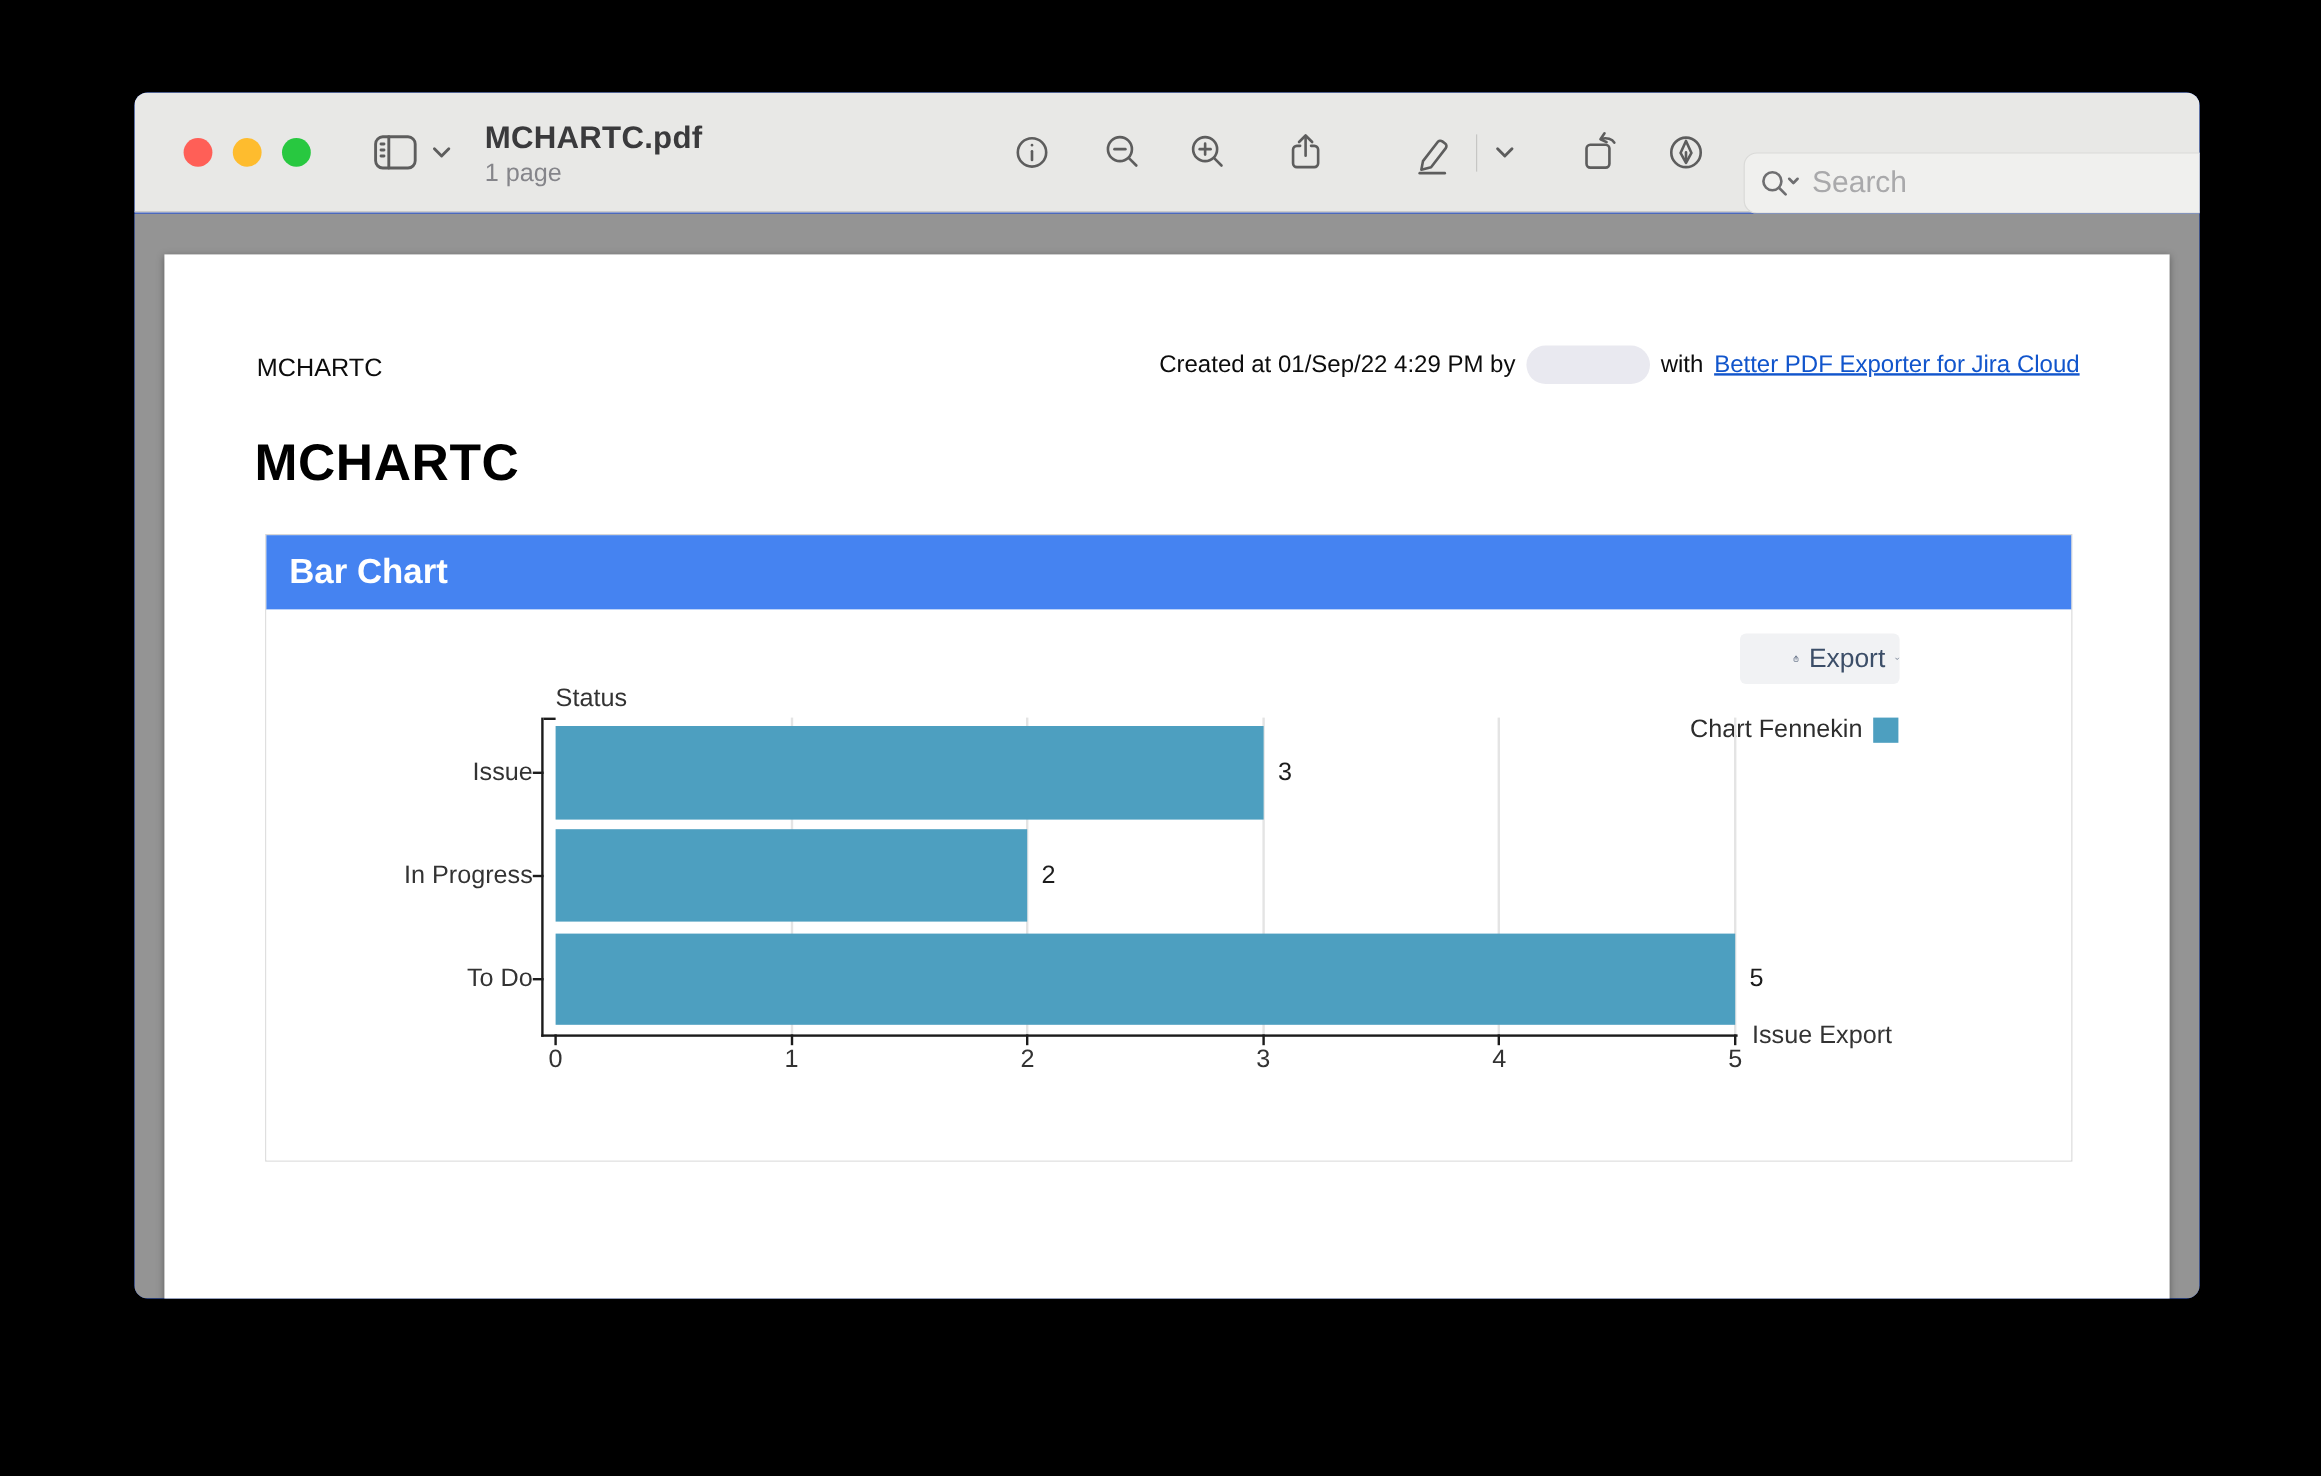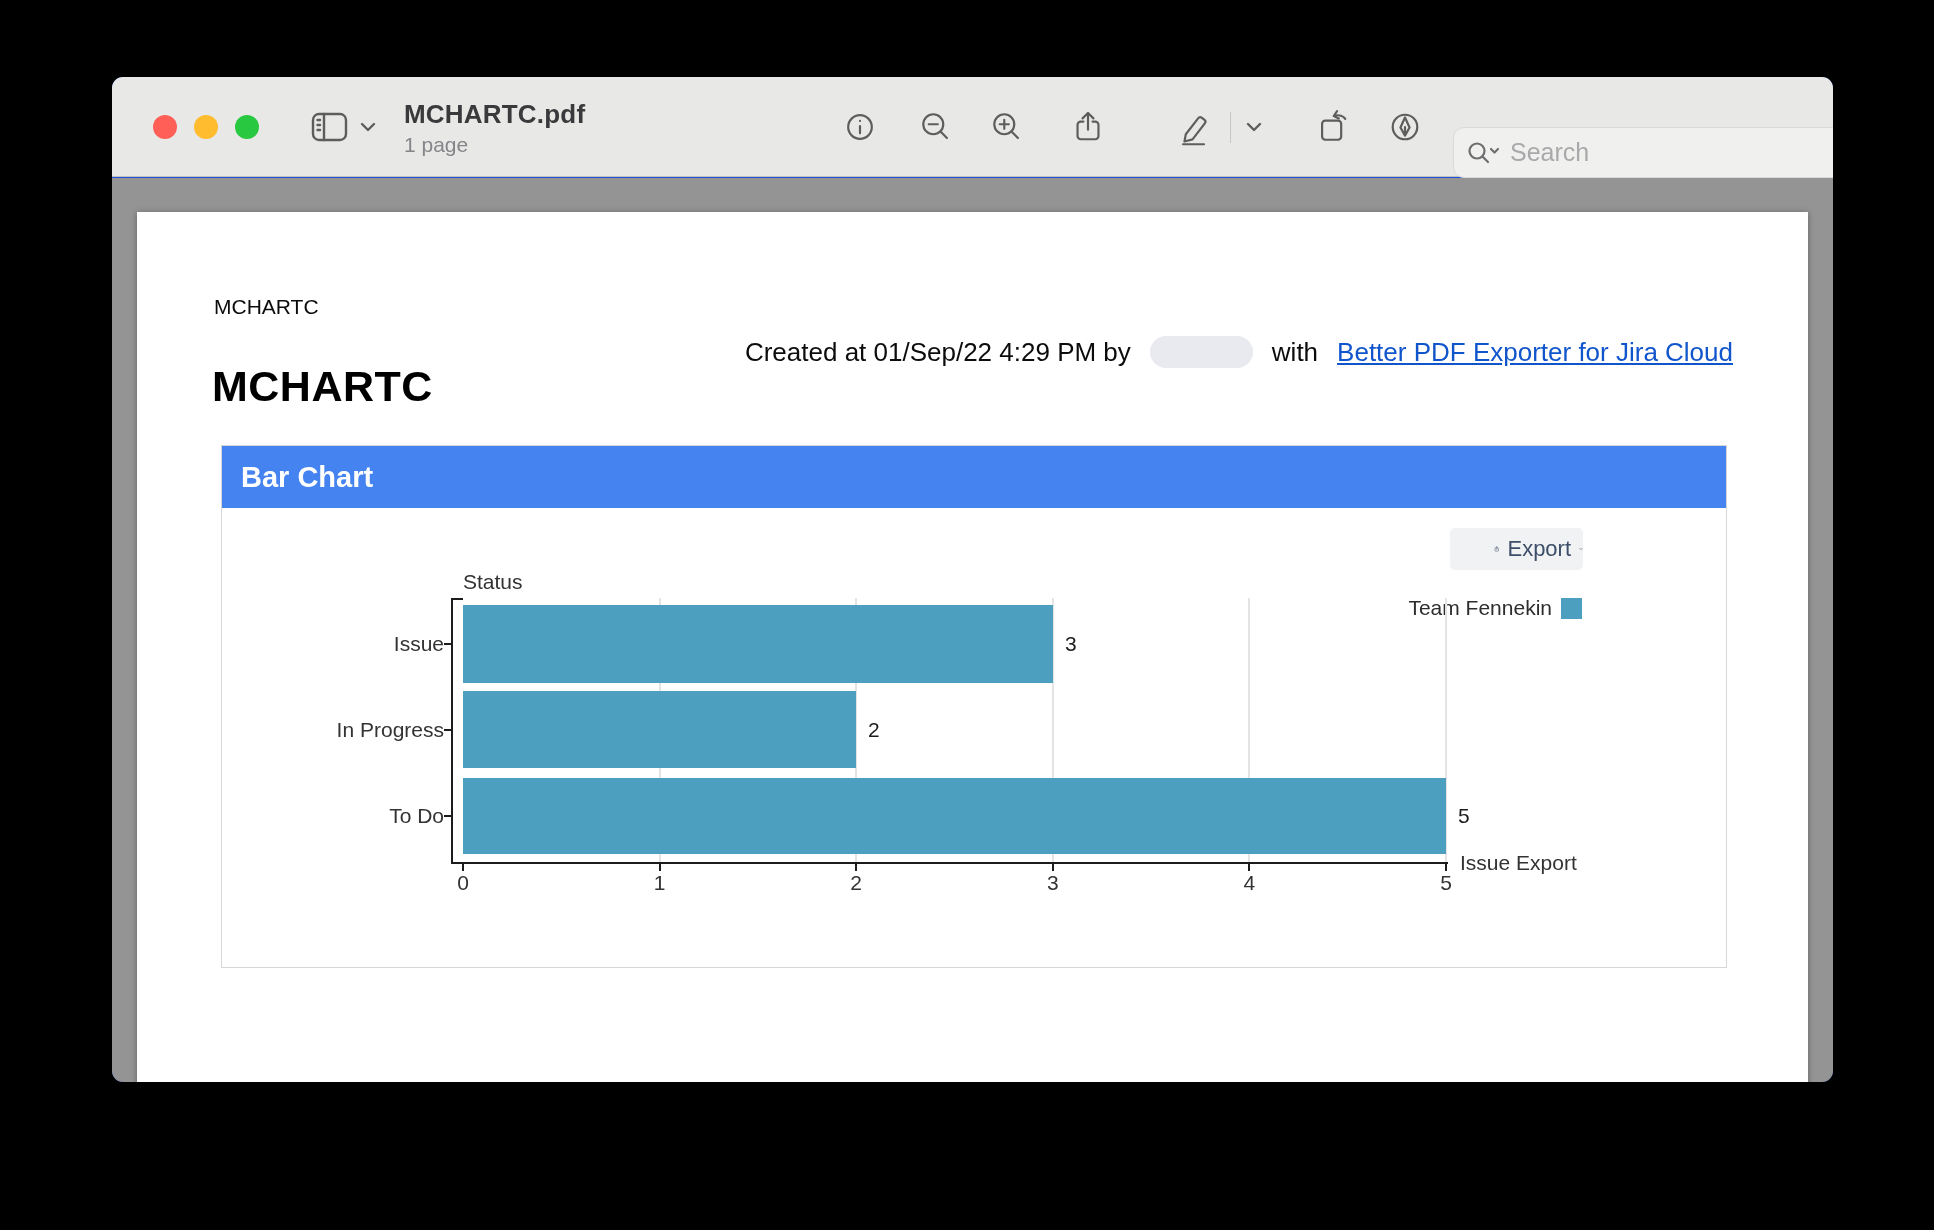--- a/index.html
+++ b/index.html
@@ -36,22 +36,22 @@
   .search-field input { border:none; outline:none; background:transparent; font-family:"Liberation Sans",sans-serif;
                         font-size:25px; color:#333; width:100%; margin-left:10px; }
   .search-field input::placeholder { color:#a9a9ab; }
 
   
   .viewer { position:absolute; left:0; top:101px; width:100%; height:904px; background:#949494; }
   .page { position:absolute; left:25px; top:34px; width:1671px; height:900px; background:#fff;
           box-shadow:0 1px 6px rgba(0,0,0,.35); }
 
   .doc-header-left { position:absolute; left:77px; top:83px; font-size:21px; color:#0c0c0c; }
-  .doc-header-right { position:absolute; right:75px; top:76px; display:flex; align-items:center; gap:19px;
-                      font-size:26px; color:#0c0c0c;margin-top:48px; }
+  .doc-header-right { position:absolute; right:75px; top:76px; display:flex; align-items:center; gap:9px;
+                      font-size:20px; color:#0c0c0c; }
   .redact-pill { width:103px; height:32px; border-radius:16px; background:#e9e9f0; }
   .doc-link { color:#1155cc; text-decoration:underline; }
 
   .doc-title { position:absolute; left:75px; top:150px; font-size:43px; font-weight:700; color:#000; letter-spacing:.5px; }
 
   .panel { position:absolute; left:84px; top:233px; width:1506px; height:523px;
            border:1px solid #d7d7d7; background:#fff; }
   .panel-header { height:62px; display:flex; align-items:center; padding-left:19px;
                   font-size:29px; font-weight:700; color:#fff; }
   .panel-body { position:relative; width:100%; height:459px; background:#fff; }
@@ -200,21 +200,21 @@
               <line x1="12" y1="15" x2="12" y2="3"></line>
               <polyline points="8,6.5 12,2.5 16,6.5"></polyline>
             </svg>
             <span>Export</span>
             <svg width="16" height="16" viewBox="0 0 16 16">
               <polyline points="3,5.5 8,10.5 13,5.5"></polyline>
             </svg>
           </div>
 
           <div class="legend" style="right:144px">
-            <span class="legend-label">Team Fennekin</span>
+            <span class="legend-label">Chart Fennekin</span>
             <span class="legend-swatch" style="background: rgb(77, 159, 192);"></span>
           </div>
 
           <div class="chart">
               <div class="gridline" style="left: 436.6px; top: 90px; height: 264px;"></div>
               <div class="gridline" style="left: 633.2px; top: 90px; height: 264px;"></div>
               <div class="gridline" style="left: 829.8px; top: 90px; height: 264px;"></div>
               <div class="gridline" style="left: 1026.4px; top: 90px; height: 264px;"></div>
               <div class="gridline" style="left: 1223px; top: 90px; height: 264px;"></div>
               <div class="bar" style="left: 241px; top: 97px; width: 590px; height: 78px; background: rgb(77, 159, 192);"></div>

